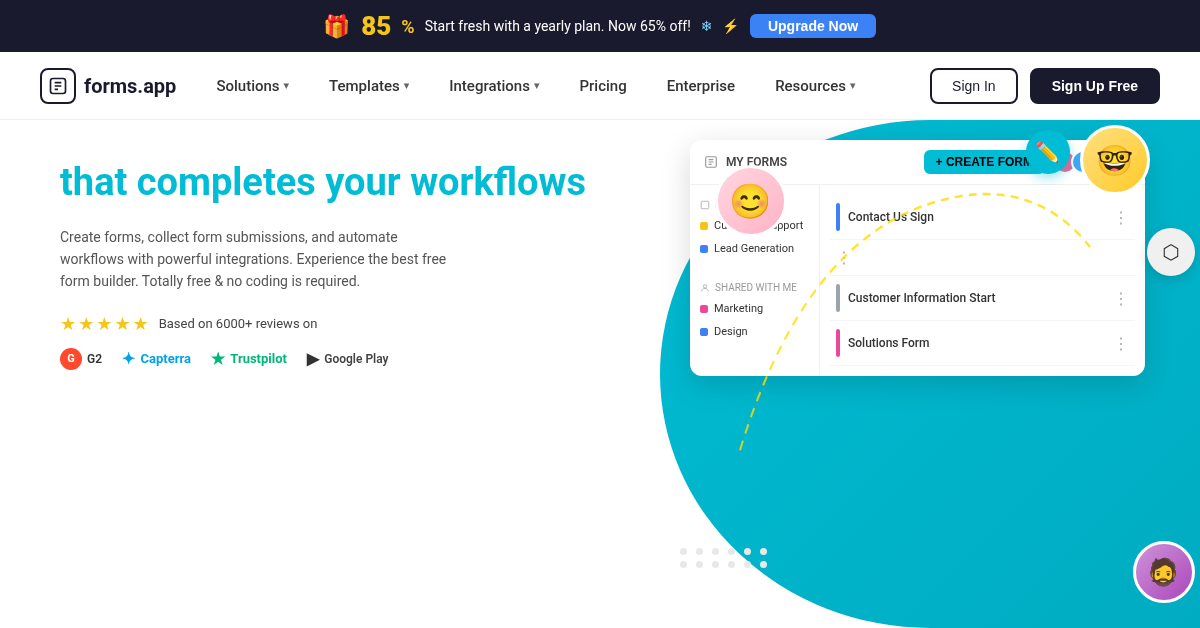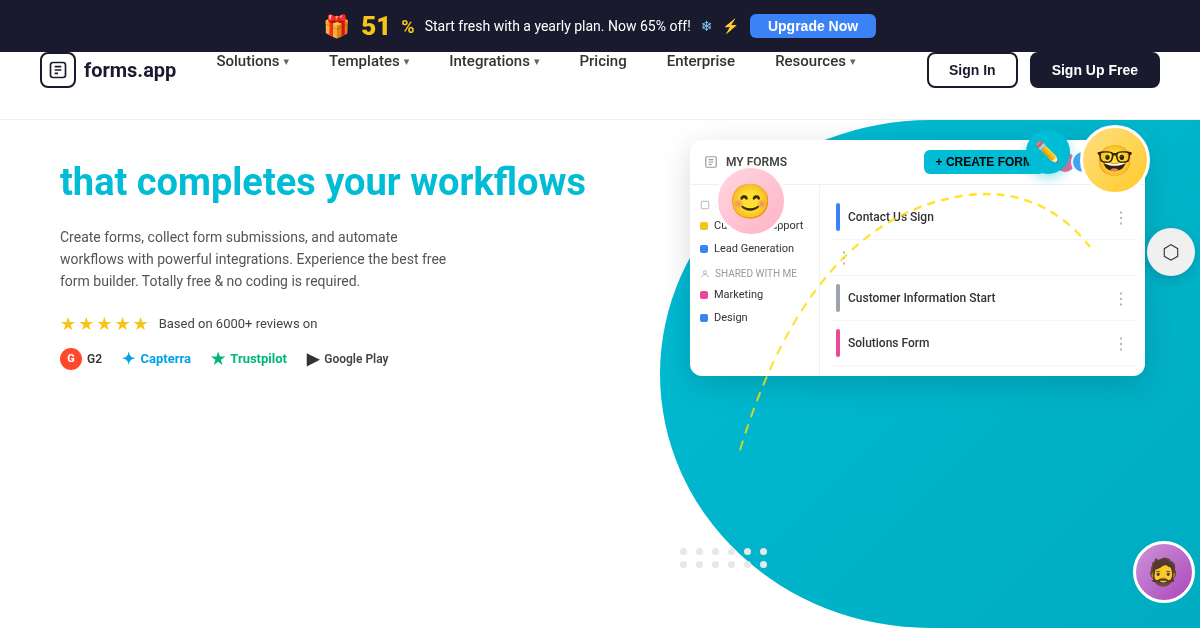--- a/index.html
+++ b/index.html
@@ -28,21 +28,21 @@
       cursor: pointer;
       font-size: 14px;
     }
     .snowflake { color: #7dd3fc; }
     .lightning { color: #f5c518; }
 
     
     .navbar {
       background: white;
       display: flex;
-      align-items: flex-start;
+      align-items: center;
       padding: 0 40px;
       height: 68px;
       border-bottom: 1px solid #f0f0f0;
       position: relative;
       z-index: 10;
     }
     .logo {
       display: flex;
       align-items: center;
       gap: 8px;
@@ -84,21 +84,21 @@
       display: flex;
       align-items: center;
       gap: 12px;
     }
     .btn-signin {
       background: white;
       border: 2px solid #1a1a2e;
       color: #1a1a2e;
       padding: 8px 20px;
       border-radius: 8px;
-      font-weight: 700;
+      font-weight: 400;
       cursor: pointer;
       font-size: 14px;
     }
     .btn-signup {
       background: #1a1a2e;
       border: 2px solid #1a1a2e;
       color: white;
       padding: 8px 20px;
       border-radius: 8px;
       font-weight: 600;
@@ -352,21 +352,21 @@
       display: flex; align-items: center; justify-content: center;
       font-size: 26px;
       overflow: hidden;
     }
   </style>
 </head>
 <body>
 
 <div class="top-banner">
   <span style="font-size:22px;">🎁</span>
-  <span style="font-size:26px;font-weight:900;color:#f5c518;">51</span>
+  <span style="font-size:26px;font-weight:900;color:#f5c518;">85</span>
   <span style="font-size:18px;color:#f5c518;font-weight:700;">%</span>
   <span>Start fresh with a yearly plan. Now 65% off!</span>
   <span class="snowflake">❄</span>
   <span class="lightning">⚡</span>
   <button class="upgrade-btn">Upgrade Now</button>
 </div>
 
 <nav class="navbar">
   <a class="logo" href="#">
     <div class="logo-icon">
@@ -502,21 +502,21 @@
             <span>MY FORMS</span>
           </div>
           <div class="sidebar-item">
             <div class="dot dot-yellow"></div>
             <span>Customer Support</span>
           </div>
           <div class="sidebar-item">
             <div class="dot dot-blue"></div>
             <span>Lead Generation</span>
           </div>
-          <div class="sidebar-section-title" style="margin-top:4px;">
+          <div class="sidebar-section-title" style="margin-top:18px;">
             <svg width="10" height="10" viewBox="0 0 24 24" fill="none" stroke="#aaa" stroke-width="2">
                 <circle cx="12" cy="8" r="4"></circle>
                 <path d="M4 20c0-4 3.6-7 8-7s8 3 8 7"></path>
               </svg>
             <span>SHARED WITH ME</span>
           </div>
           <div class="sidebar-item">
             <div class="dot dot-pink"></div>
             <span>Marketing</span>
           </div>

